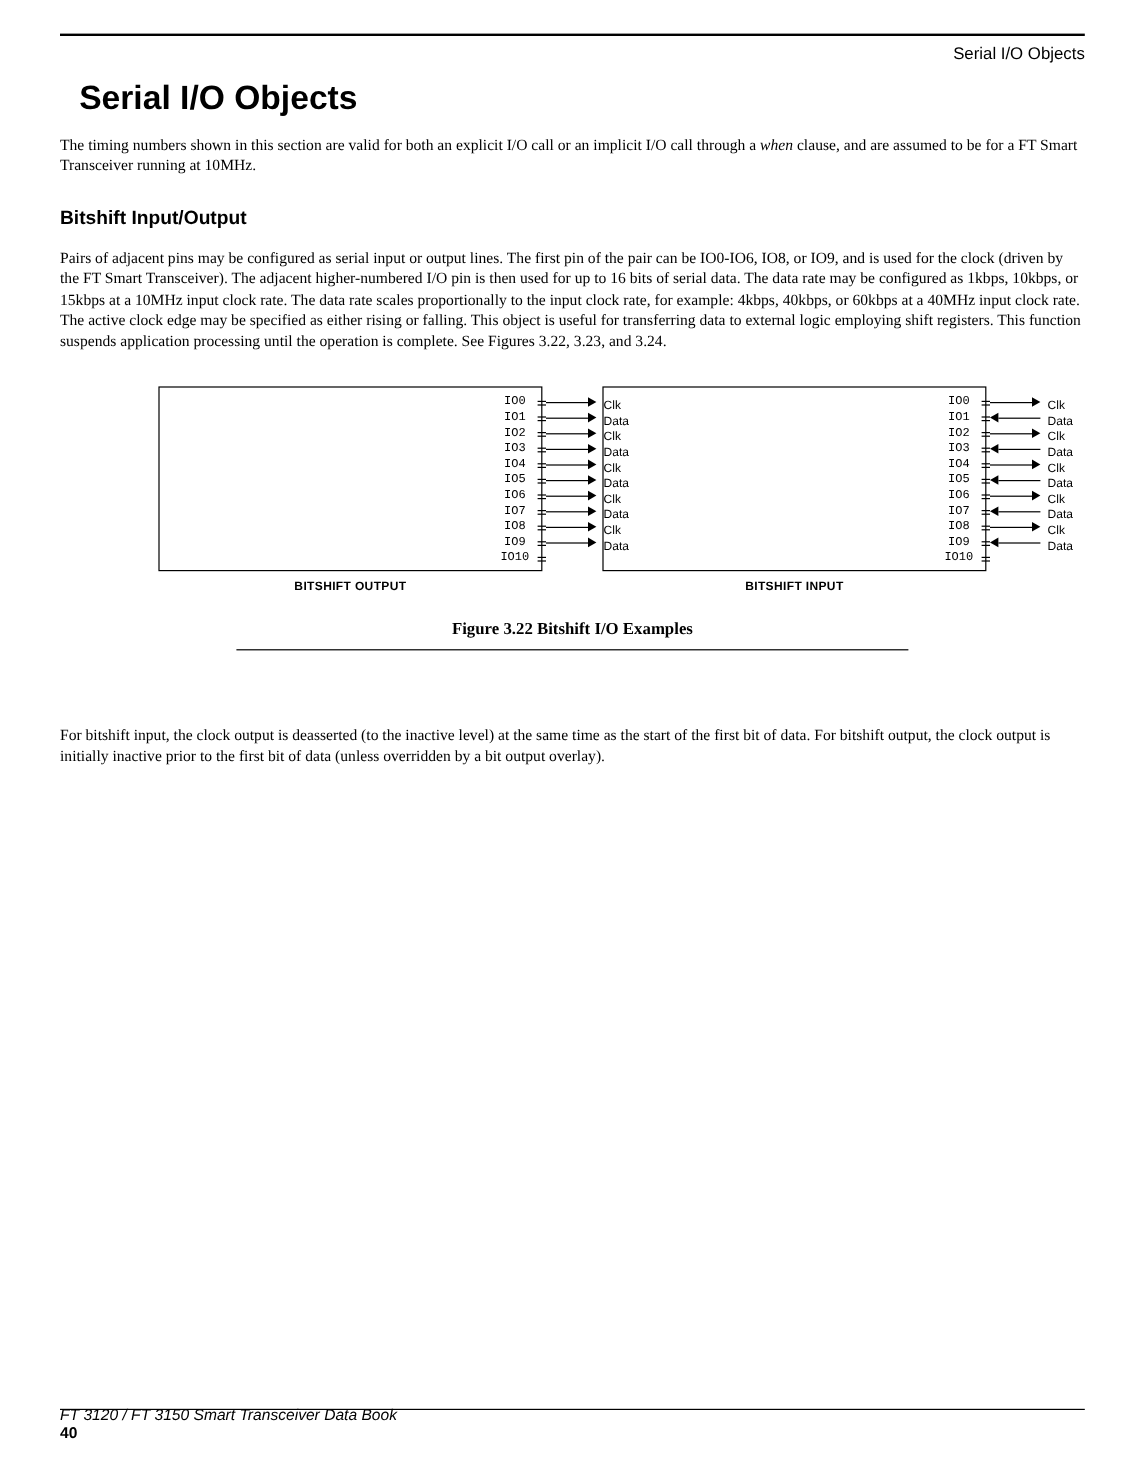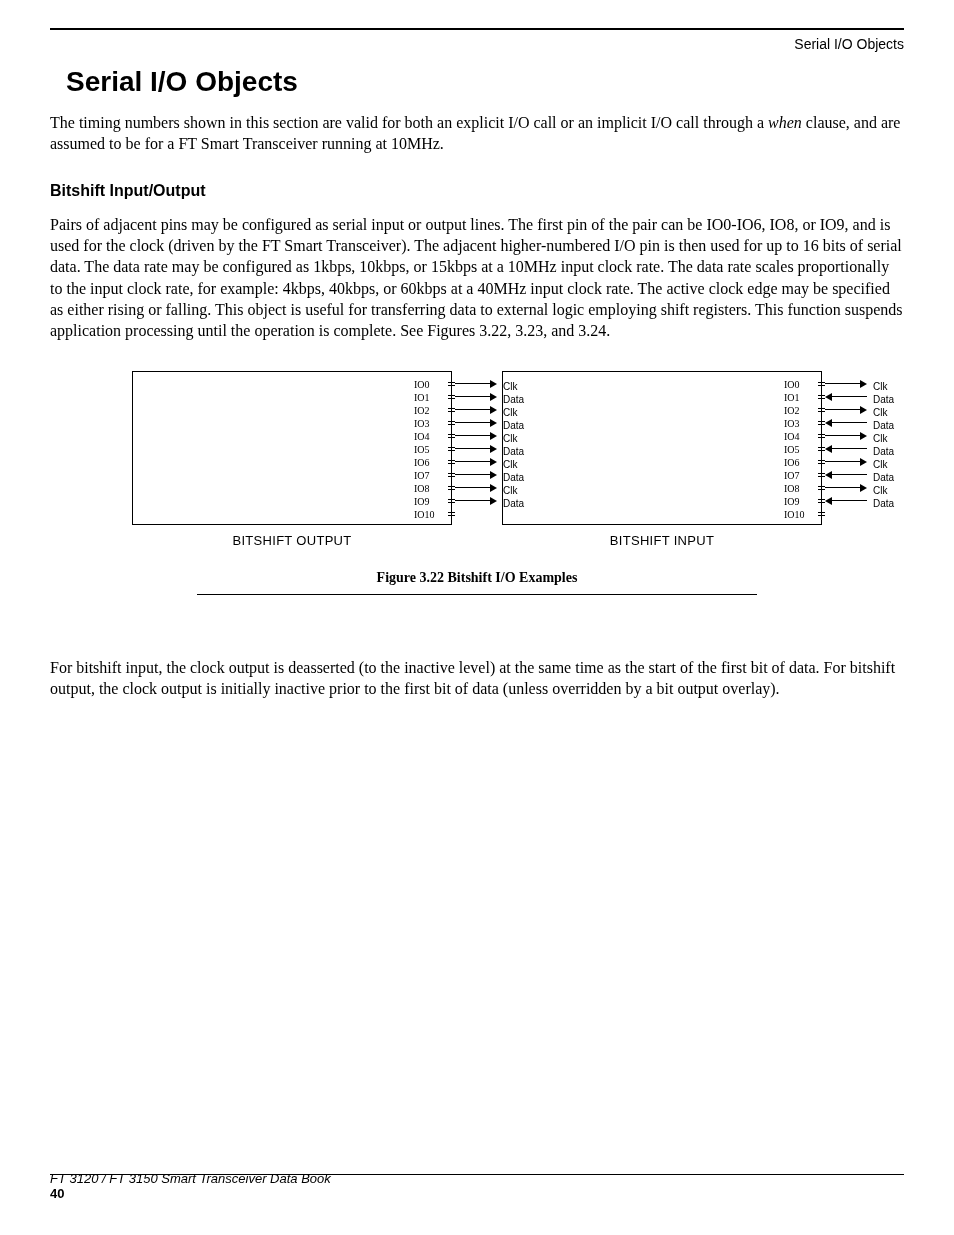--- a/index.html
+++ b/index.html
@@ -23,21 +23,21 @@
     text-align: right;
     margin-bottom: 14px;
   }
   h1.section-title {
     font-family: Arial, Helvetica, sans-serif;
     font-size: 28px;
     font-weight: bold;
     margin: 4px 0 14px 16px;
   }
   p.body {
-    font-size: 16px;
+    font-size: 13px;
     line-height: 1.32;
     margin-bottom: 16px;
     text-align: left;
   }
   em.when { font-style: italic; }
   h2.subsection {
     font-family: Arial, Helvetica, sans-serif;
     font-size: 16px;
     font-weight: bold;
     margin: 28px 0 14px 0;
@@ -63,23 +63,23 @@
     right: -4px;
     top: 6px;
   }
   .pin-row {
     display: flex;
     align-items: center;
     height: 13px;
     justify-content: flex-end;
   }
   .pin-label {
-    font-family: Liberation Serif, serif;
+    font-family: Liberation Mono, monospace;
     font-size: 10px;
-    text-align: left;
+    text-align: center;
     width: 30px;
     margin-right: 4px;
   }
   .pin-tick {
     display: inline-block;
     width: 7px;
     border-top: 1.5px solid #000;
     border-bottom: 1.5px solid #000;
     height: 4px;
     position: relative;
@@ -123,24 +123,25 @@
     border-left: 7px solid #000;
   }
   .arrow-head-left {
     width: 0; height: 0;
     border-top: 4px solid transparent;
     border-bottom: 4px solid transparent;
     border-right: 7px solid #000;
   }
   .block-caption {
     font-family: Arial, Helvetica, sans-serif;
-    font-size: 13px;
+    font-size: 10px;
     text-align: center;
     margin-top: 8px;
     letter-spacing: 0.3px;
+    font-weight: bold;
   }
   .figure-caption {
     font-family: "Times New Roman", Times, serif;
     font-size: 14px;
     font-weight: bold;
     text-align: center;
     margin: 22px 0 8px 0;
   }
   .figure-rule {
     width: 560px;

